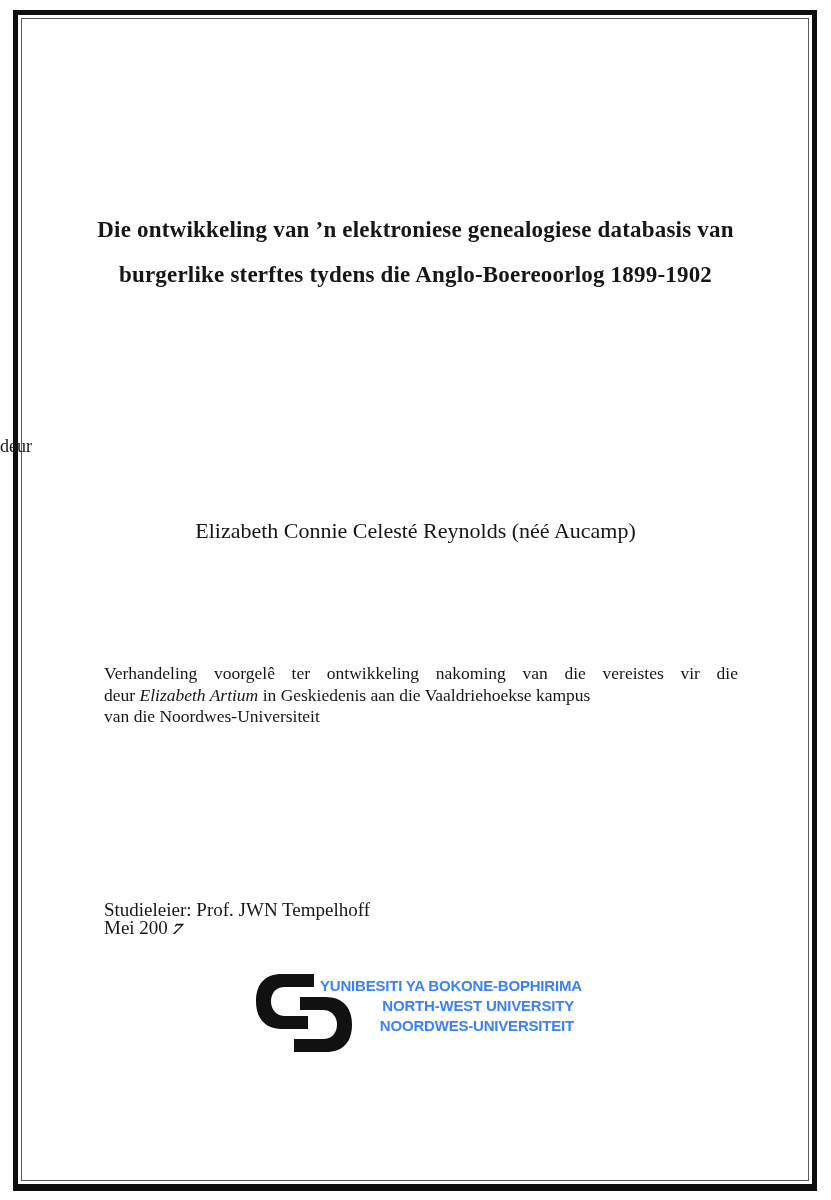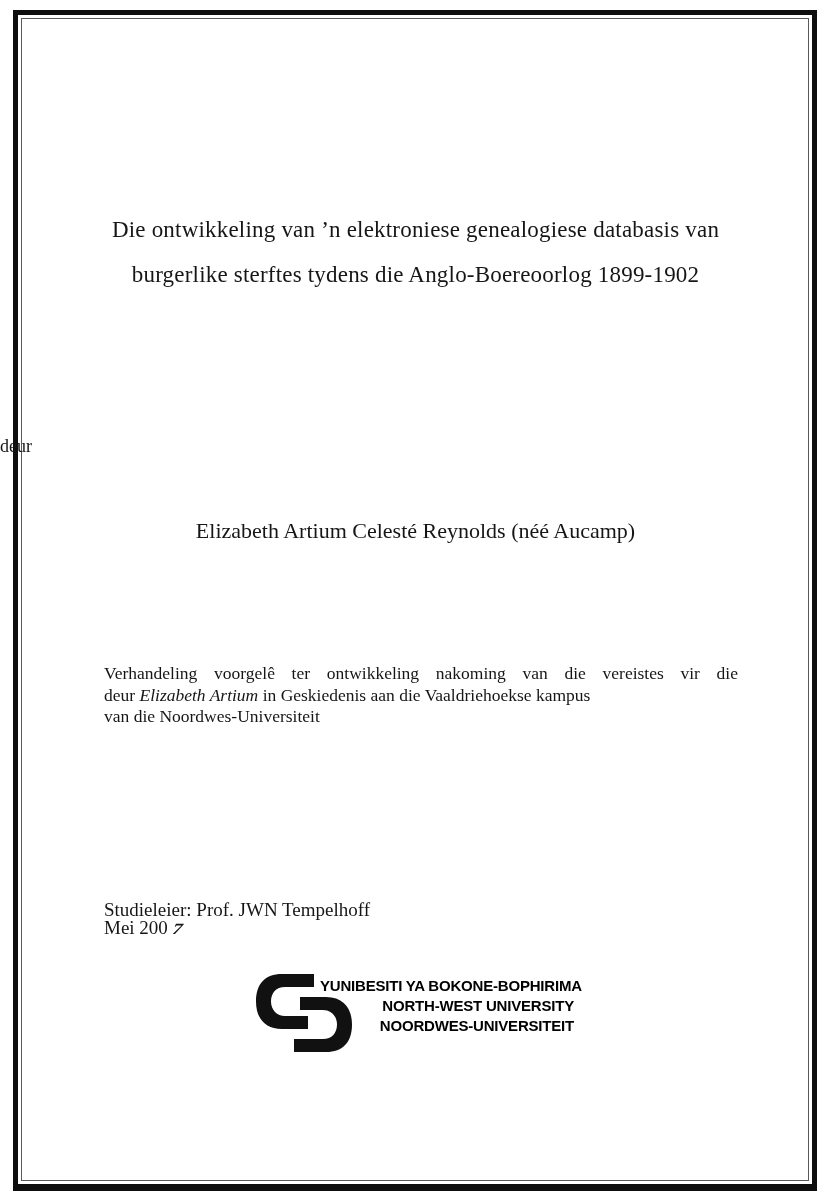--- a/index.html
+++ b/index.html
@@ -113,40 +113,40 @@
     position: absolute;
     left: 64px;
     top: 4px;
     width: 254px;
     text-align: right;
     font-family: "Liberation Sans", sans-serif;
     font-size: 15px;
     font-weight: 700;
     line-height: 20px;
     letter-spacing: -0.2px;
-    color: #000000;
+    color: #3b82f6;
     white-space: nowrap;
   }
 </style>
 </head>
 <body>
 
 <div class="page">
 
   <div class="frame-outer"></div>
   <div class="frame-inner"></div>
 
-  <h1 class="thesis-title" style="margin:0; font-weight:400;">
+  <h1 class="thesis-title" style="margin:0; font-weight:700;">
     <div>Die ontwikkeling van ’n elektroniese genealogiese databasis van</div>
     <div>burgerlike sterftes tydens die Anglo-Boereoorlog 1899-1902</div>
   </h1>
 
   <div class="byline-word">deur</div>
 
-  <div class="author-name">Elizabeth Artium Celesté Reynolds (néé Aucamp)</div>
+  <div class="author-name">Elizabeth Connie Celesté Reynolds (néé Aucamp)</div>
 
   <div class="degree-statement">
     <div class="justified-line">Verhandeling voorgelê ter ontwikkeling nakoming van die vereistes vir die</div>
     <div><span>deur </span><em>Elizabeth Artium</em><span> in Geskiedenis aan die Vaaldriehoekse kampus</span></div>
     <div>van die Noordwes-Universiteit</div>
   </div>
 
   <div class="supervisor-line">Studieleier: Prof. JWN Tempelhoff</div>
 
   <div class="date-line"><span>Mei 200</span><span class="final-digit">7</span></div>

